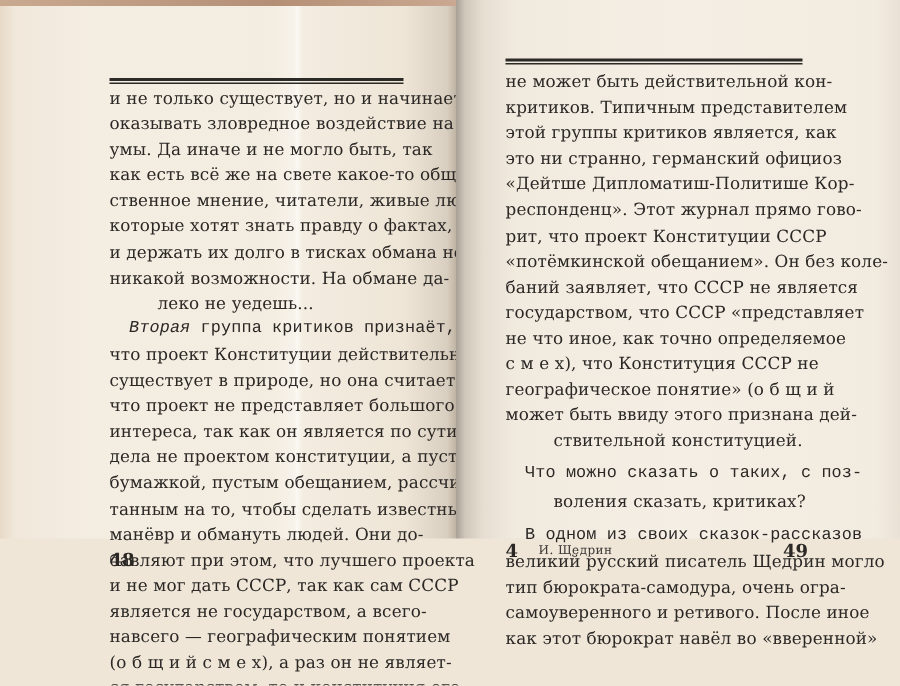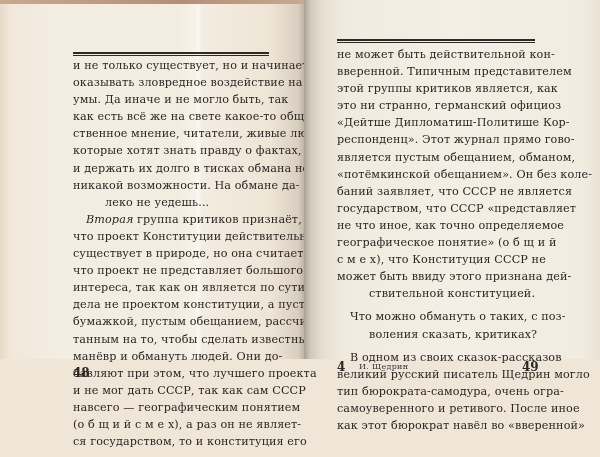--- a/index.html
+++ b/index.html
@@ -29,21 +29,21 @@
   .text-block {
     position:absolute; width:196px;
     font-size:11.2px; line-height:17.1px; color:#2a2724;
     letter-spacing:0.1px;
   }
   .line {
     display:block; white-space:nowrap; text-align:justify; text-align-last:justify;
     height:17.1px;
   }
   .line.last { text-align-last:left;margin-left:32px; }
-  .line.indent { padding-left:13px; }
+  .line.indent { padding-left:13px;font-family:Liberation Mono, monospace; }
   .gap { display:block; height:6px; }
   .em { font-style:italic; }
   .folio {
     position:absolute; font-size:12px; color:#2a2724; font-weight:bold;text-align:right;
   }
   .running {
     position:absolute; font-size:8px; color:#3a3633; letter-spacing:0.3px;
   }
 </style>
 </head>
@@ -68,47 +68,48 @@
       <span class="line">что проект Конституции действительно</span>
       <span class="line">существует в природе, но она считает,</span>
       <span class="line">что проект не представляет большого</span>
       <span class="line">интереса, так как он является по сути</span>
       <span class="line">дела не проектом конституции, а пустой</span>
       <span class="line">бумажкой, пустым обещанием, рассчи-</span>
       <span class="line">танным на то, чтобы сделать известный</span>
       <span class="line">манёвр и обмануть людей. Они до-</span>
       <span class="line">бавляют при этом, что лучшего проекта</span>
       <span class="line">и не мог дать СССР, так как сам СССР</span>
+      <span class="line">является не государством, а всего-</span>
       <span class="line">навсего — географическим понятием</span>
       <span class="line">(о б щ и й  с м е х), а раз он не являет-</span>
       <span class="line">ся государством, то и конституция его</span>
     </div>
     <div class="folio" style="left:73px; top:366px;">48</div>
   </div>
 
   <div class="page page-right">
     <div class="rule" style="left:33px; top:39px; width:198px;"></div>
     <div class="text-block" style="left:33px; top:46px; width:198px;">
       <span class="line">не может быть действительной кон-</span>
-      <span class="line">вверенной. Типичным представителем</span>
+      <span class="line">критиков. Типичным представителем</span>
       <span class="line">этой группы критиков является, как</span>
       <span class="line">это ни странно, германский официоз</span>
       <span class="line">«Дейтше Дипломатиш-Политише Кор-</span>
       <span class="line">респонденц». Этот журнал прямо гово-</span>
-      <span class="line">является пустым обещанием, обманом,</span>
+      <span class="line">рит, что проект Конституции СССР</span>
       <span class="line">«потёмкинской обещанием». Он без коле-</span>
       <span class="line">баний заявляет, что СССР не является</span>
       <span class="line">государством, что СССР «представляет</span>
       <span class="line">не что иное, как точно определяемое</span>
+      <span class="line">с м е х), что Конституция СССР не</span>
       <span class="line">географическое понятие» (о б щ и й</span>
-      <span class="line">с м е х), что Конституция СССР не</span>
       <span class="line">может быть ввиду этого признана дей-</span>
       <span class="line last">ствительной конституцией.</span>
       <span class="gap"></span>
-      <span class="line indent">Что можно обмануть о таких, с поз-</span>
+      <span class="line indent">Что можно сказать о таких, с поз-</span>
       <span class="line last">воления сказать, критиках?</span>
       <span class="gap"></span>
       <span class="line indent">В одном из своих сказок-рассказов</span>
       <span class="line">великий русский писатель Щедрин могло</span>
       <span class="line">тип бюрократа-самодура, очень огра-</span>
       <span class="line">самоуверенного и ретивого. После иное</span>
       <span class="line">как этот бюрократ навёл во «вверенной»</span>
     </div>
     <div class="folio" style="left:33px; top:360px;">4</div>
     <div class="running" style="left:55px; top:362px;">И. Щедрин</div>

